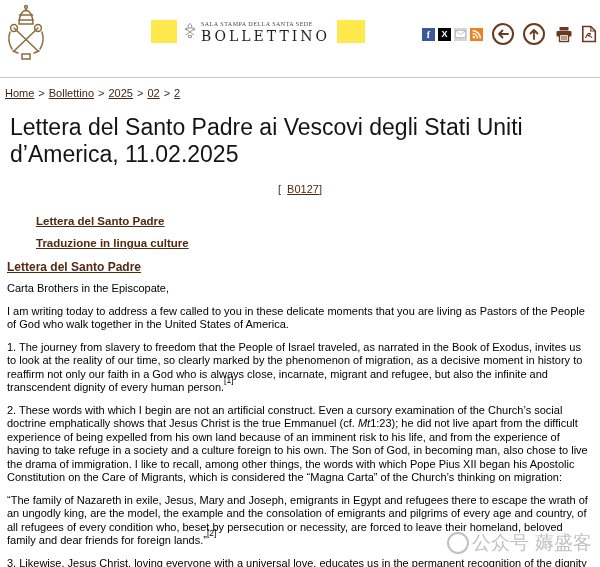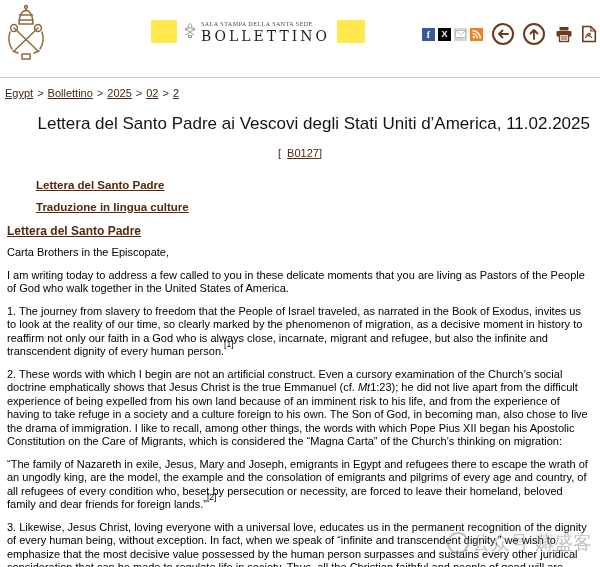--- a/index.html
+++ b/index.html
@@ -22,21 +22,21 @@
   .mail{background:#d6d6d6;}
   .rss{background:#ef8022;}
   .circ{width:18px;height:18px;border:2px solid #6b3a1e;border-radius:50%;display:flex;align-items:center;justify-content:center;margin-left:6px;cursor:pointer;}
   .print{margin-left:7px;cursor:pointer;display:flex;}
   .pdficon{margin-left:5px;cursor:pointer;display:flex;}
 
   .breadcrumb{padding:9px 0 0 5px;font-size:11px;color:#333;}
   .breadcrumb a{color:#3f2817;text-decoration:underline;cursor:pointer;}
   .breadcrumb .sep{color:#333;margin:0 4px;}
 
-  .title{margin-top:15px;text-align:right;font-size:17px;color:#141414;font-weight:normal;padding:0 10px;}
+  .title{margin-top:15px;text-align:left;font-size:23px;color:#141414;font-weight:normal;padding:0 10px;}
   .bref{margin-top:13px;text-align:center;font-size:11px;color:#54290e;}
   .bref a{text-decoration:underline;color:#54290e;cursor:pointer;margin-left:6px;}
 
   .navlinks{margin:20px 0 0 36px;}
   .navlinks a{display:block;font-weight:bold;font-size:11.5px;color:#54290e;text-decoration:underline;margin-bottom:10px;cursor:pointer;width:max-content;}
 
   .sechead{margin:11px 0 0 7px;font-weight:bold;font-size:12px;color:#54290e;text-decoration:underline;width:max-content;}
 
   .bodytext{margin:8px 7px 0 7px;font-size:11px;line-height:13.5px;color:#000;}
   .bodytext p{margin:0 0 9px 0;}
@@ -131,21 +131,21 @@
       <svg width="16" height="18" viewBox="0 0 16 18">
         <path d="M1.8 1.5 h8 l4.5 4.5 v10.5 h-12.5 z" fill="none" stroke="#6b3a1e" stroke-width="1.6"></path>
         <path d="M9.8 1.5 v4.5 h4.5" fill="none" stroke="#6b3a1e" stroke-width="1.1"></path>
         <path d="M4.5 13 q2.2 -5.5 4.2 -4.4 q1.8 1 -2 2.2 q4.4 0.8 4.2 2.2" stroke="#6b3a1e" fill="none" stroke-width="1.1"></path>
       </svg>
     </div>
   </div>
 </div>
 
 <div class="breadcrumb">
-  <a>Egypt</a><span class="sep">&gt;</span><a>Bollettino</a><span class="sep">&gt;</span><a>2025</a><span class="sep">&gt;</span><a>02</a><span class="sep">&gt;</span><a>2</a>
+  <a>Home</a><span class="sep">&gt;</span><a>Bollettino</a><span class="sep">&gt;</span><a>2025</a><span class="sep">&gt;</span><a>02</a><span class="sep">&gt;</span><a>2</a>
 </div>
 
 <h1 class="title">Lettera del Santo Padre ai Vescovi degli Stati Uniti d’America, 11.02.2025</h1>
 
 <div class="bref"><span>[</span><a>B0127</a><span>]</span></div>
 
 <div class="navlinks">
   <a>Lettera del Santo Padre</a>
   <a>Traduzione in lingua culture</a>
 </div>

